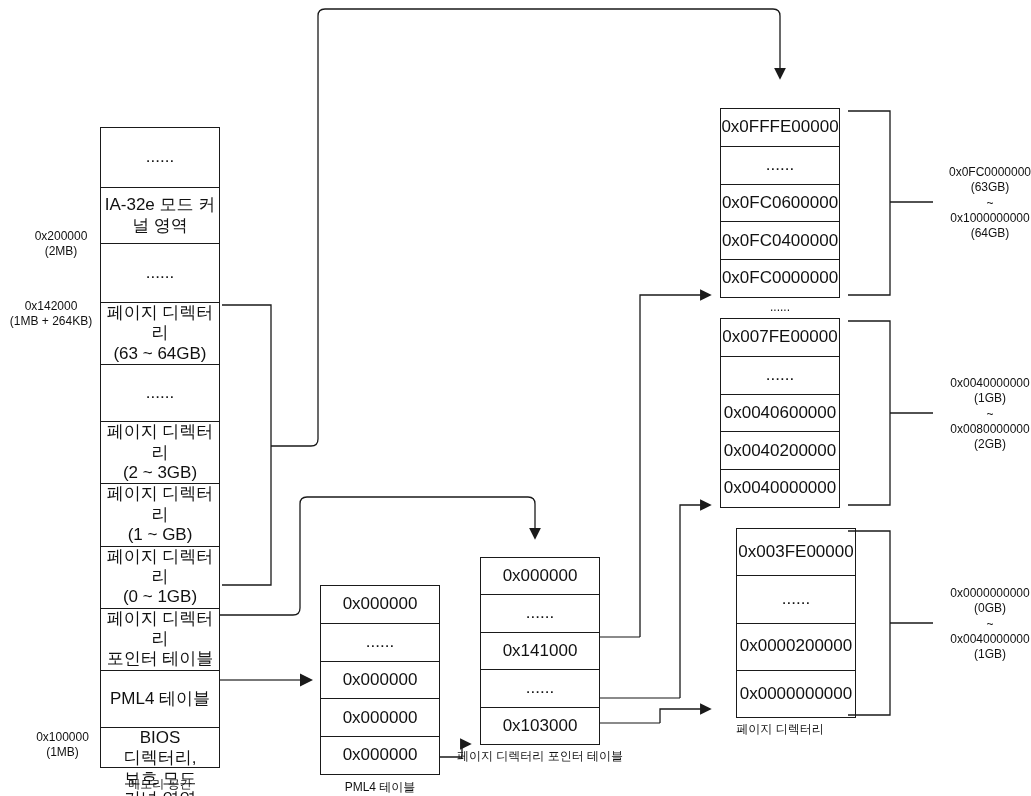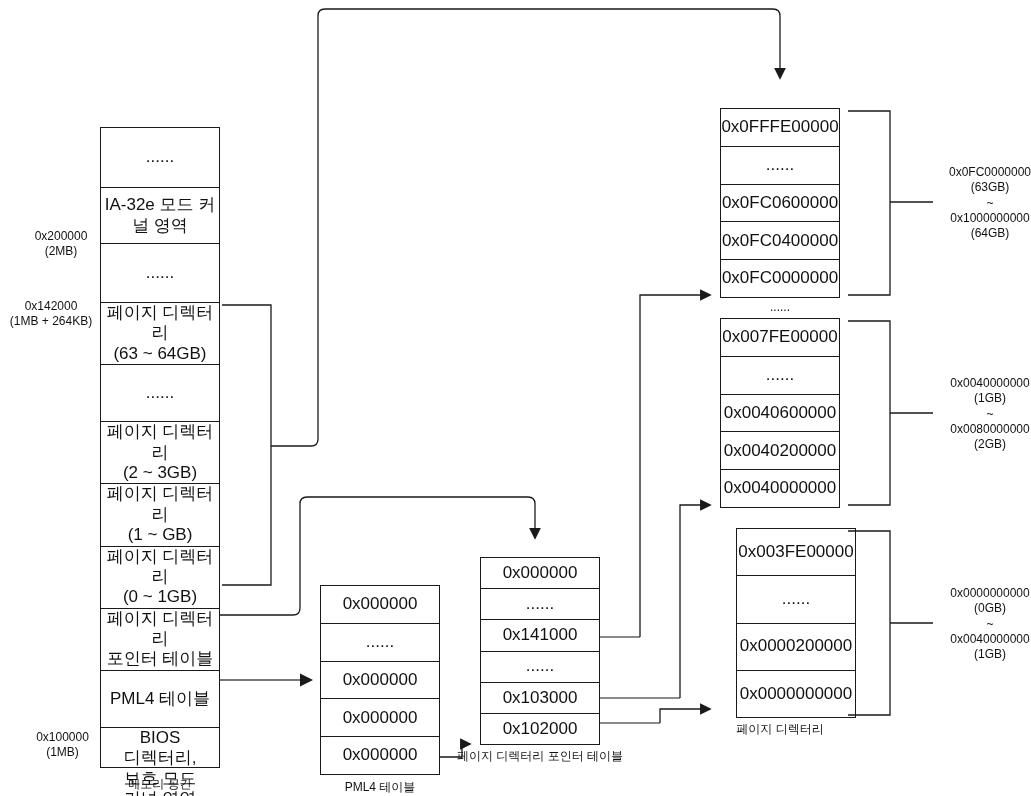--- a/index.html
+++ b/index.html
@@ -106,21 +106,20 @@
     <div class="cell">0x000000</div>
   </div>
   <div class="caption" style="left:380px;top:779px;">PML4 테이블</div>
 
   <div class="tbl" style="left:480px;top:557px;width:120px;height:188px;">
     <div class="cell">0x000000</div>
     <div class="cell">......</div>
     <div class="cell">0x141000</div>
     <div class="cell">......</div>
     <div class="cell">0x103000</div>
-    <div class="cell">0x102000</div>
   </div>
   <div class="caption" style="left:540px;top:748px;">페이지 디렉터리 포인터 테이블</div>
 
   <div class="tbl" style="left:720px;top:108px;width:120px;height:190px;">
     <div class="cell">0x0FFFE00000</div>
     <div class="cell">......</div>
     <div class="cell">0x0FC0600000</div>
     <div class="cell">0x0FC0400000</div>
     <div class="cell">0x0FC0000000</div>
   </div>

